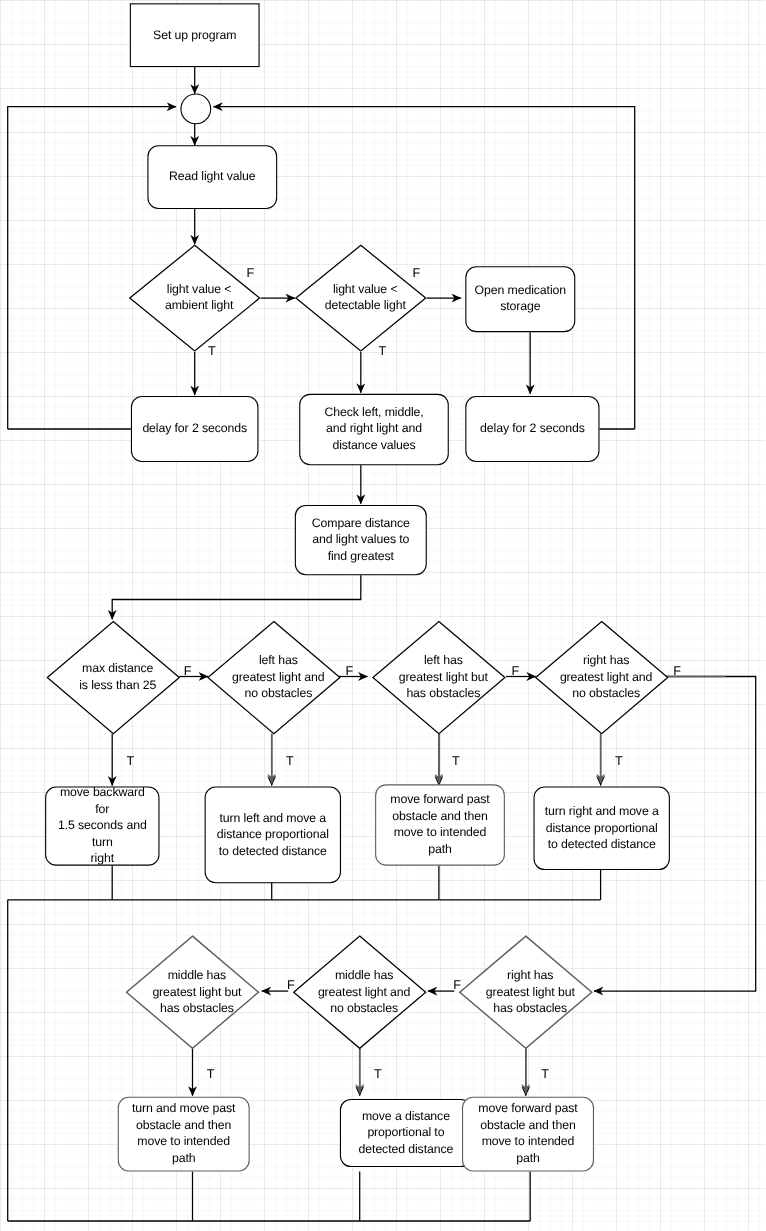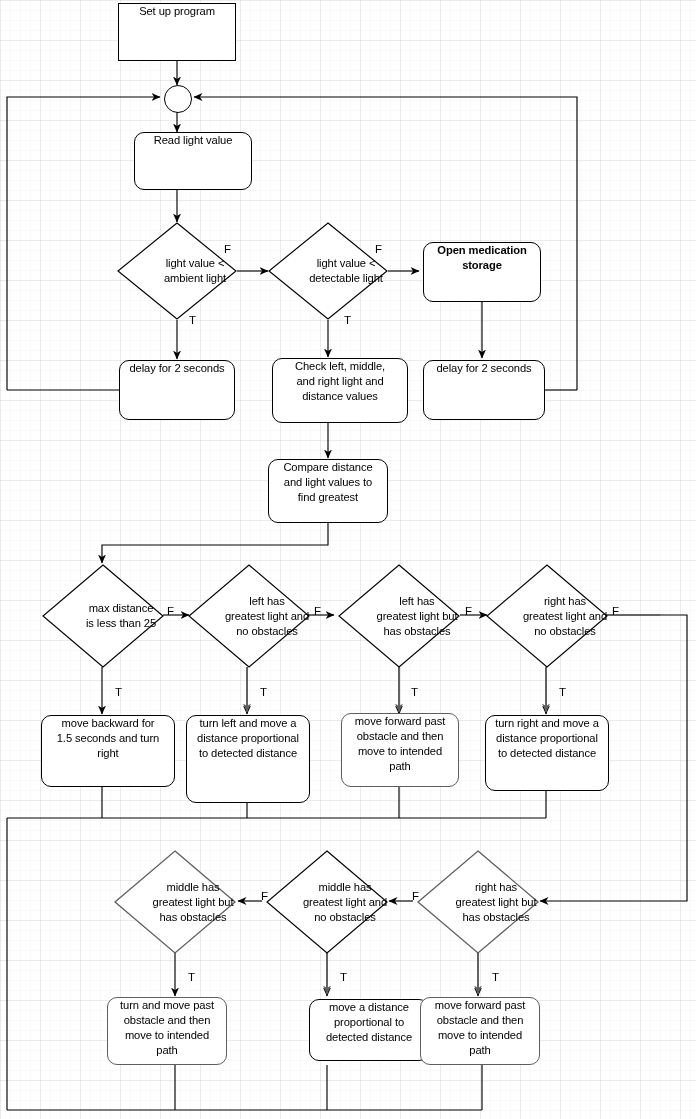--- a/index.html
+++ b/index.html
@@ -27,21 +27,21 @@
     position: absolute;
     left: 0; top: 0;
     width: 696px;
     height: 1119px;
     pointer-events: none;
   }
   .node {
     position: absolute;
     box-sizing: border-box;
     display: flex;
-    align-items: flex-start;
+    align-items: center;
     justify-content: center;
     text-align: center;
     color: #000000;
     font-size: 11.2px;
     line-height: 15px;
     letter-spacing: -0.1px;
   }
   .proc {
     background: #ffffff;
     border: 1.1px solid #000000;
@@ -66,21 +66,21 @@
     position: absolute;
     background: transparent;
   }
   .diamond svg {
     position: absolute;
     left: 0; top: 0;
     overflow: visible;
   }
   .diamond .dlabel {
     position: absolute;
-    left: 18px; top: 0;
+    left: 4px; top: 0;
     width: 100%;
     height: 100%;
     display: flex;
     align-items: center;
     justify-content: center;
     text-align: center;
     font-size: 11.2px;
     line-height: 15px;
     color: #000000;
     white-space: pre-line;
@@ -205,21 +205,21 @@
   </div>
 
   <div class="diamond" style="left:268px; top:222px; width:120px; height:98px;">
     <svg width="120" height="98" viewBox="0 0 120 98">
       <polygon points="60,1 119,49 60,97 1,49" fill="#ffffff" stroke="#000000" stroke-width="1.15"></polygon>
     </svg>
     <div class="dlabel">light value &lt;
 detectable light</div>
   </div>
 
-  <div class="node proc" style="left:423px; top:242px; width:118px; height:60px;font-weight:bold;">
+  <div class="node proc" style="left:423px; top:242px; width:100px; height:60px;">
     <span class="txt">Open medication
 storage</span>
   </div>
 
   <div class="node proc" style="left:119px; top:360px; width:116px; height:60px;">
     <span class="txt">delay for 2 seconds</span>
   </div>
 
   <div class="node proc" style="left:272px; top:358px; width:136px; height:65px;">
     <span class="txt">Check left, middle,
@@ -265,21 +265,21 @@
 
   <div class="diamond" style="left:486px; top:564px; width:122px; height:104px;">
     <svg width="122" height="104" viewBox="0 0 122 104">
       <polygon points="61,1 121,52 61,103 1,52" fill="#ffffff" stroke="#000000" stroke-width="1.15"></polygon>
     </svg>
     <div class="dlabel">right has
 greatest light and
 no obstacles</div>
   </div>
 
-  <div class="node proc" style="left:41px; top:715px; width:134px; height:72px;">
+  <div class="node proc" style="left:41px; top:715px; width:104px; height:72px;">
     <span class="txt">move backward for
 1.5 seconds and turn
 right</span>
   </div>
 
   <div class="node proc" style="left:186px; top:715px; width:124px; height:88px;">
     <span class="txt">turn left and move a
 distance proportional
 to detected distance</span>
   </div>

